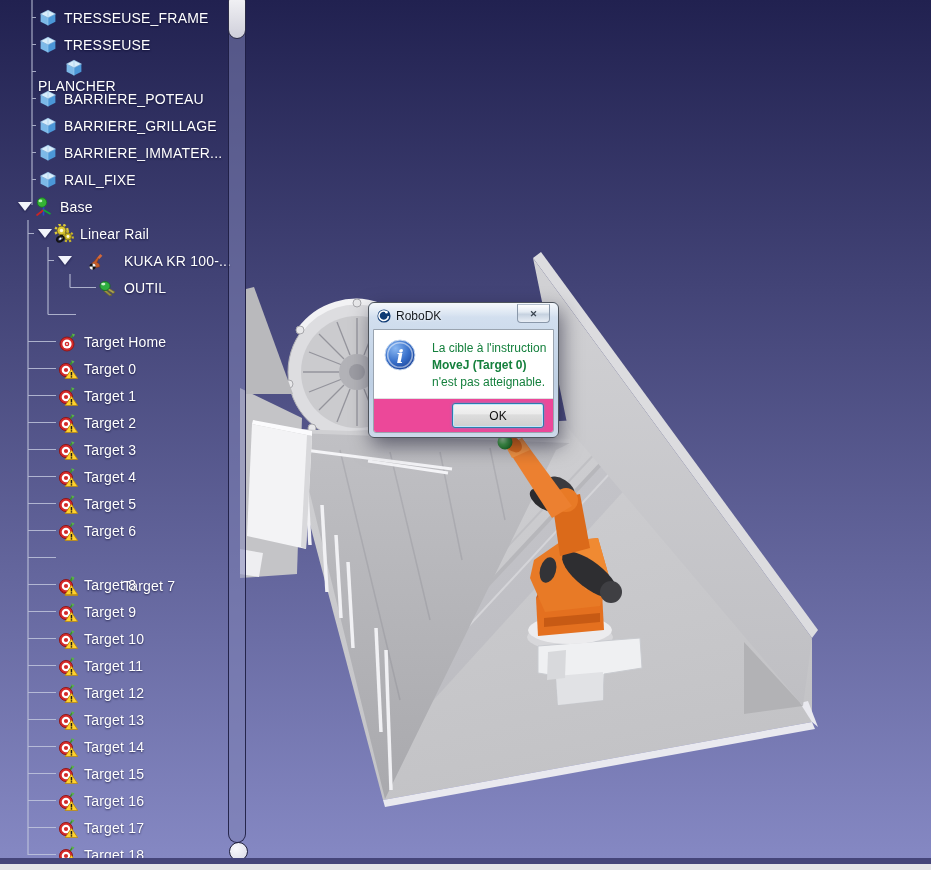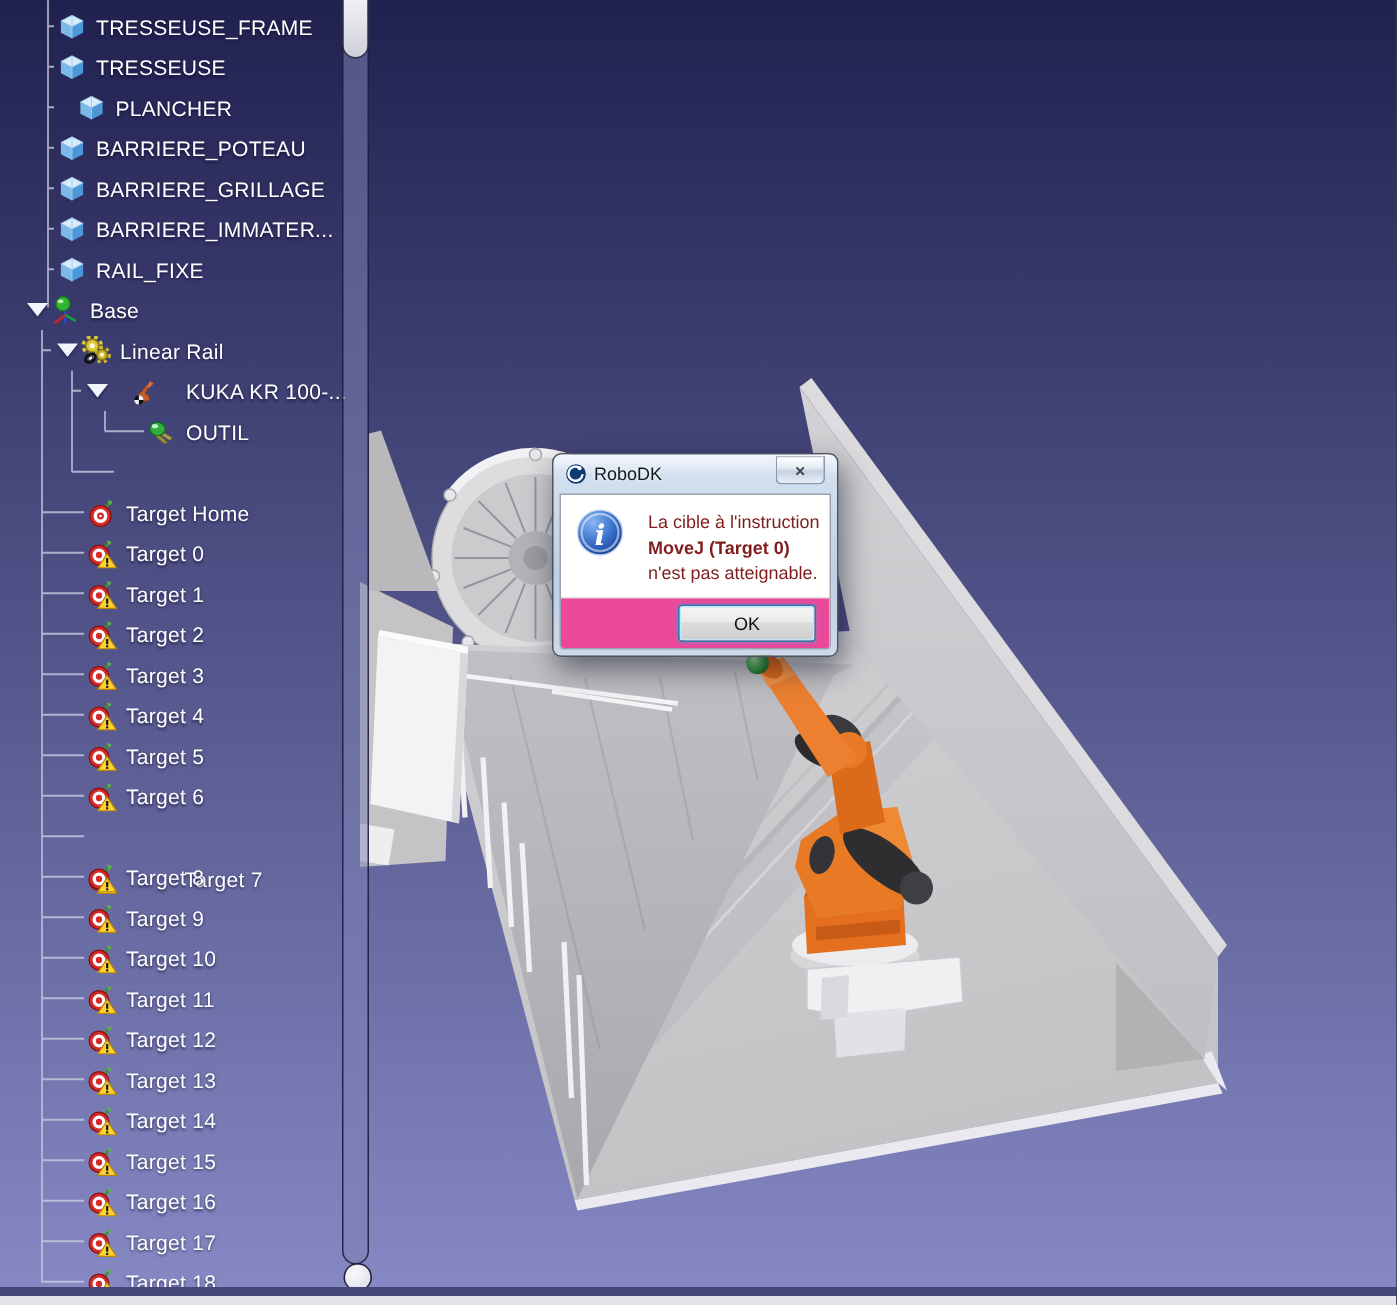--- a/index.html
+++ b/index.html
@@ -42,21 +42,21 @@
   #dlg-logo{width:14px;height:14px;margin-right:5px;}
   #dlg-title{font-size:12px;color:#15191e;text-shadow:0 0 3px #fff;}
   #dlg-close{position:absolute;top:1px;right:8px;width:31px;height:17px;
           border:1px solid #8a98aa;border-top-color:#b5c0cd;border-radius:0 0 4px 4px;
           background:linear-gradient(#fefefe,#e4ebf3 40%,#c6d2e0 55%,#e8eef6);
           display:flex;align-items:center;justify-content:center;
           font-size:9px;font-weight:bold;color:#3a4450;cursor:default;}
   #dlg-client{position:absolute;left:4px;right:4px;top:26px;bottom:4px;background:#fff;
           border:1px solid #9aa4b0;border-radius:0 0 3px 3px;overflow:hidden;}
   #dlg-info-icon{position:absolute;left:10px;top:9px;width:32px;height:32px;}
-  #dlg-text{position:absolute;left:58px;top:10px;line-height:17px;color:#7f1d1d;}
+  #dlg-text{position:absolute;left:58px;top:10px;line-height:17px;color:#15803d;}
   #dlg-footer{position:absolute;left:0;right:0;bottom:0;height:33px;background:#ec4899;
           border-top:1px solid #dfdfe2;}
   #dlg-ok{position:absolute;right:9px;top:4px;width:90px;height:23px;border-radius:3px;
           border:1px solid #2d7cad;color:#111;font-size:12px;font-family:"Liberation Sans",sans-serif;
           background:linear-gradient(#f4f4f4,#ebebeb 45%,#dddddd 46%,#cfcfcf);
           box-shadow:inset 0 0 0 1px #c0e7fa, 0 0 2px 1px rgba(80,160,210,.35);
           display:flex;align-items:center;justify-content:center;cursor:default;}
 </style>
 </head>
 <body>
@@ -216,21 +216,21 @@
         <span class="t-icon">
           <svg viewBox="0 0 20 20">
             <path d="M10 2.2 17.4 6 10 9.8 2.6 6Z" fill="#d8edfb"></path>
             <path d="M2.6 6 10 9.8V17.6L2.6 13.8Z" fill="#7cb9e8"></path>
             <path d="M17.4 6 10 9.8V17.6l7.4-3.8Z" fill="#4b97d8"></path>
             <path d="M10 2.2 17.4 6 10 9.8 2.6 6 10 2.2v15.4" fill="none" stroke="#9ccbee" stroke-width="0.6"></path>
           </svg>
         </span>
         <span class="t-label">TRESSEUSE</span>
       </div>
-      <div class="tree-row" style="top: 58px; left: 51px;">
+      <div class="tree-row" style="top: 58px; left: 38px; flex-direction: column;">
         <span class="t-icon">
           <svg viewBox="0 0 20 20">
             <path d="M10 2.2 17.4 6 10 9.8 2.6 6Z" fill="#d8edfb"></path>
             <path d="M2.6 6 10 9.8V17.6L2.6 13.8Z" fill="#7cb9e8"></path>
             <path d="M17.4 6 10 9.8V17.6l7.4-3.8Z" fill="#4b97d8"></path>
             <path d="M10 2.2 17.4 6 10 9.8 2.6 6 10 2.2v15.4" fill="none" stroke="#9ccbee" stroke-width="0.6"></path>
           </svg>
         </span>
         <span class="t-label">PLANCHER</span>
       </div>

